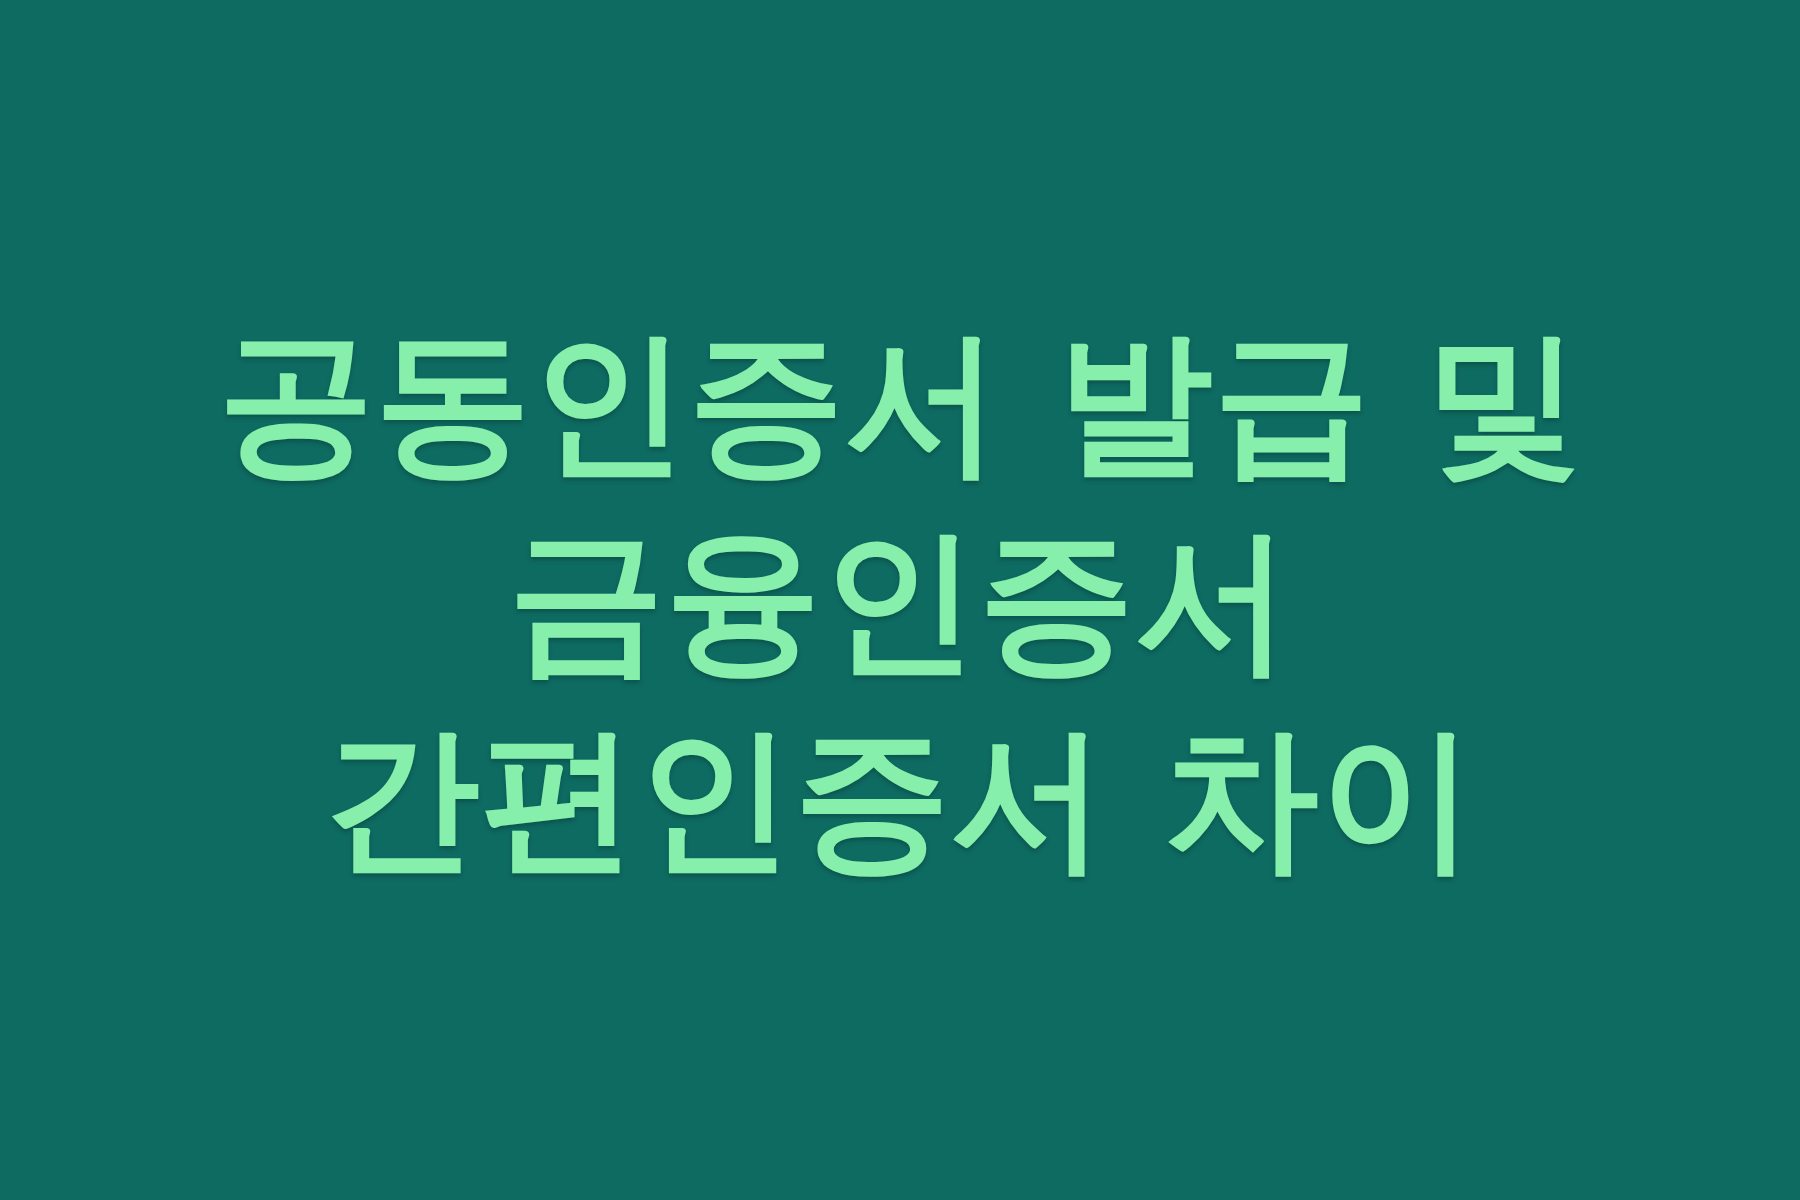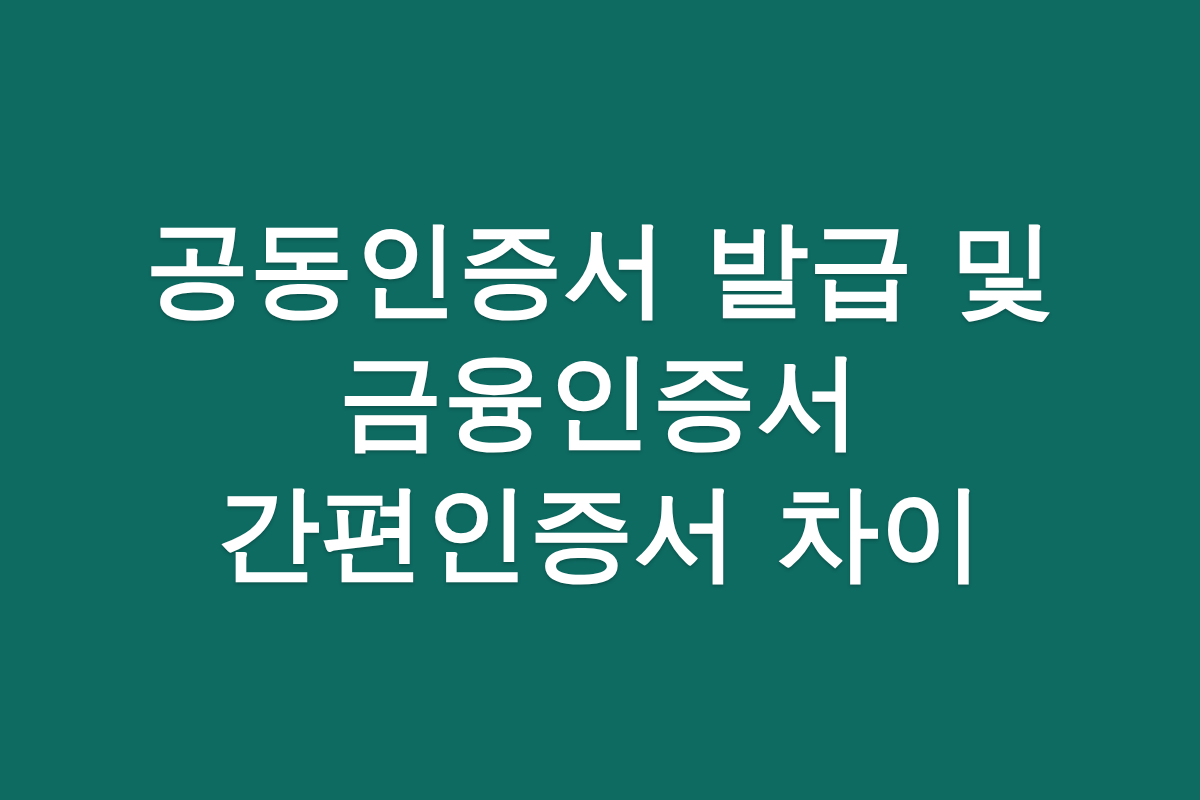--- a/index.html
+++ b/index.html
@@ -30,21 +30,21 @@
   .title-block {
     width: 100%;
     max-width: 1010px;
     margin: 0 auto;
     text-align: center;
   }
 
   .title-text {
     display: block;
     margin: 0;
-    color: #ffffff;
+    color: #86efac;
     font-family: "DejaVu Sans", "Liberation Sans", sans-serif;
     font-size: 104px;
     font-weight: 700;
     line-height: 1.27;
     letter-spacing: 0.5px;
     word-break: keep-all;
     overflow-wrap: break-word;
     text-shadow: 0 2px 3px rgba(6, 58, 52, 0.45);
     -webkit-font-smoothing: antialiased;
   }

